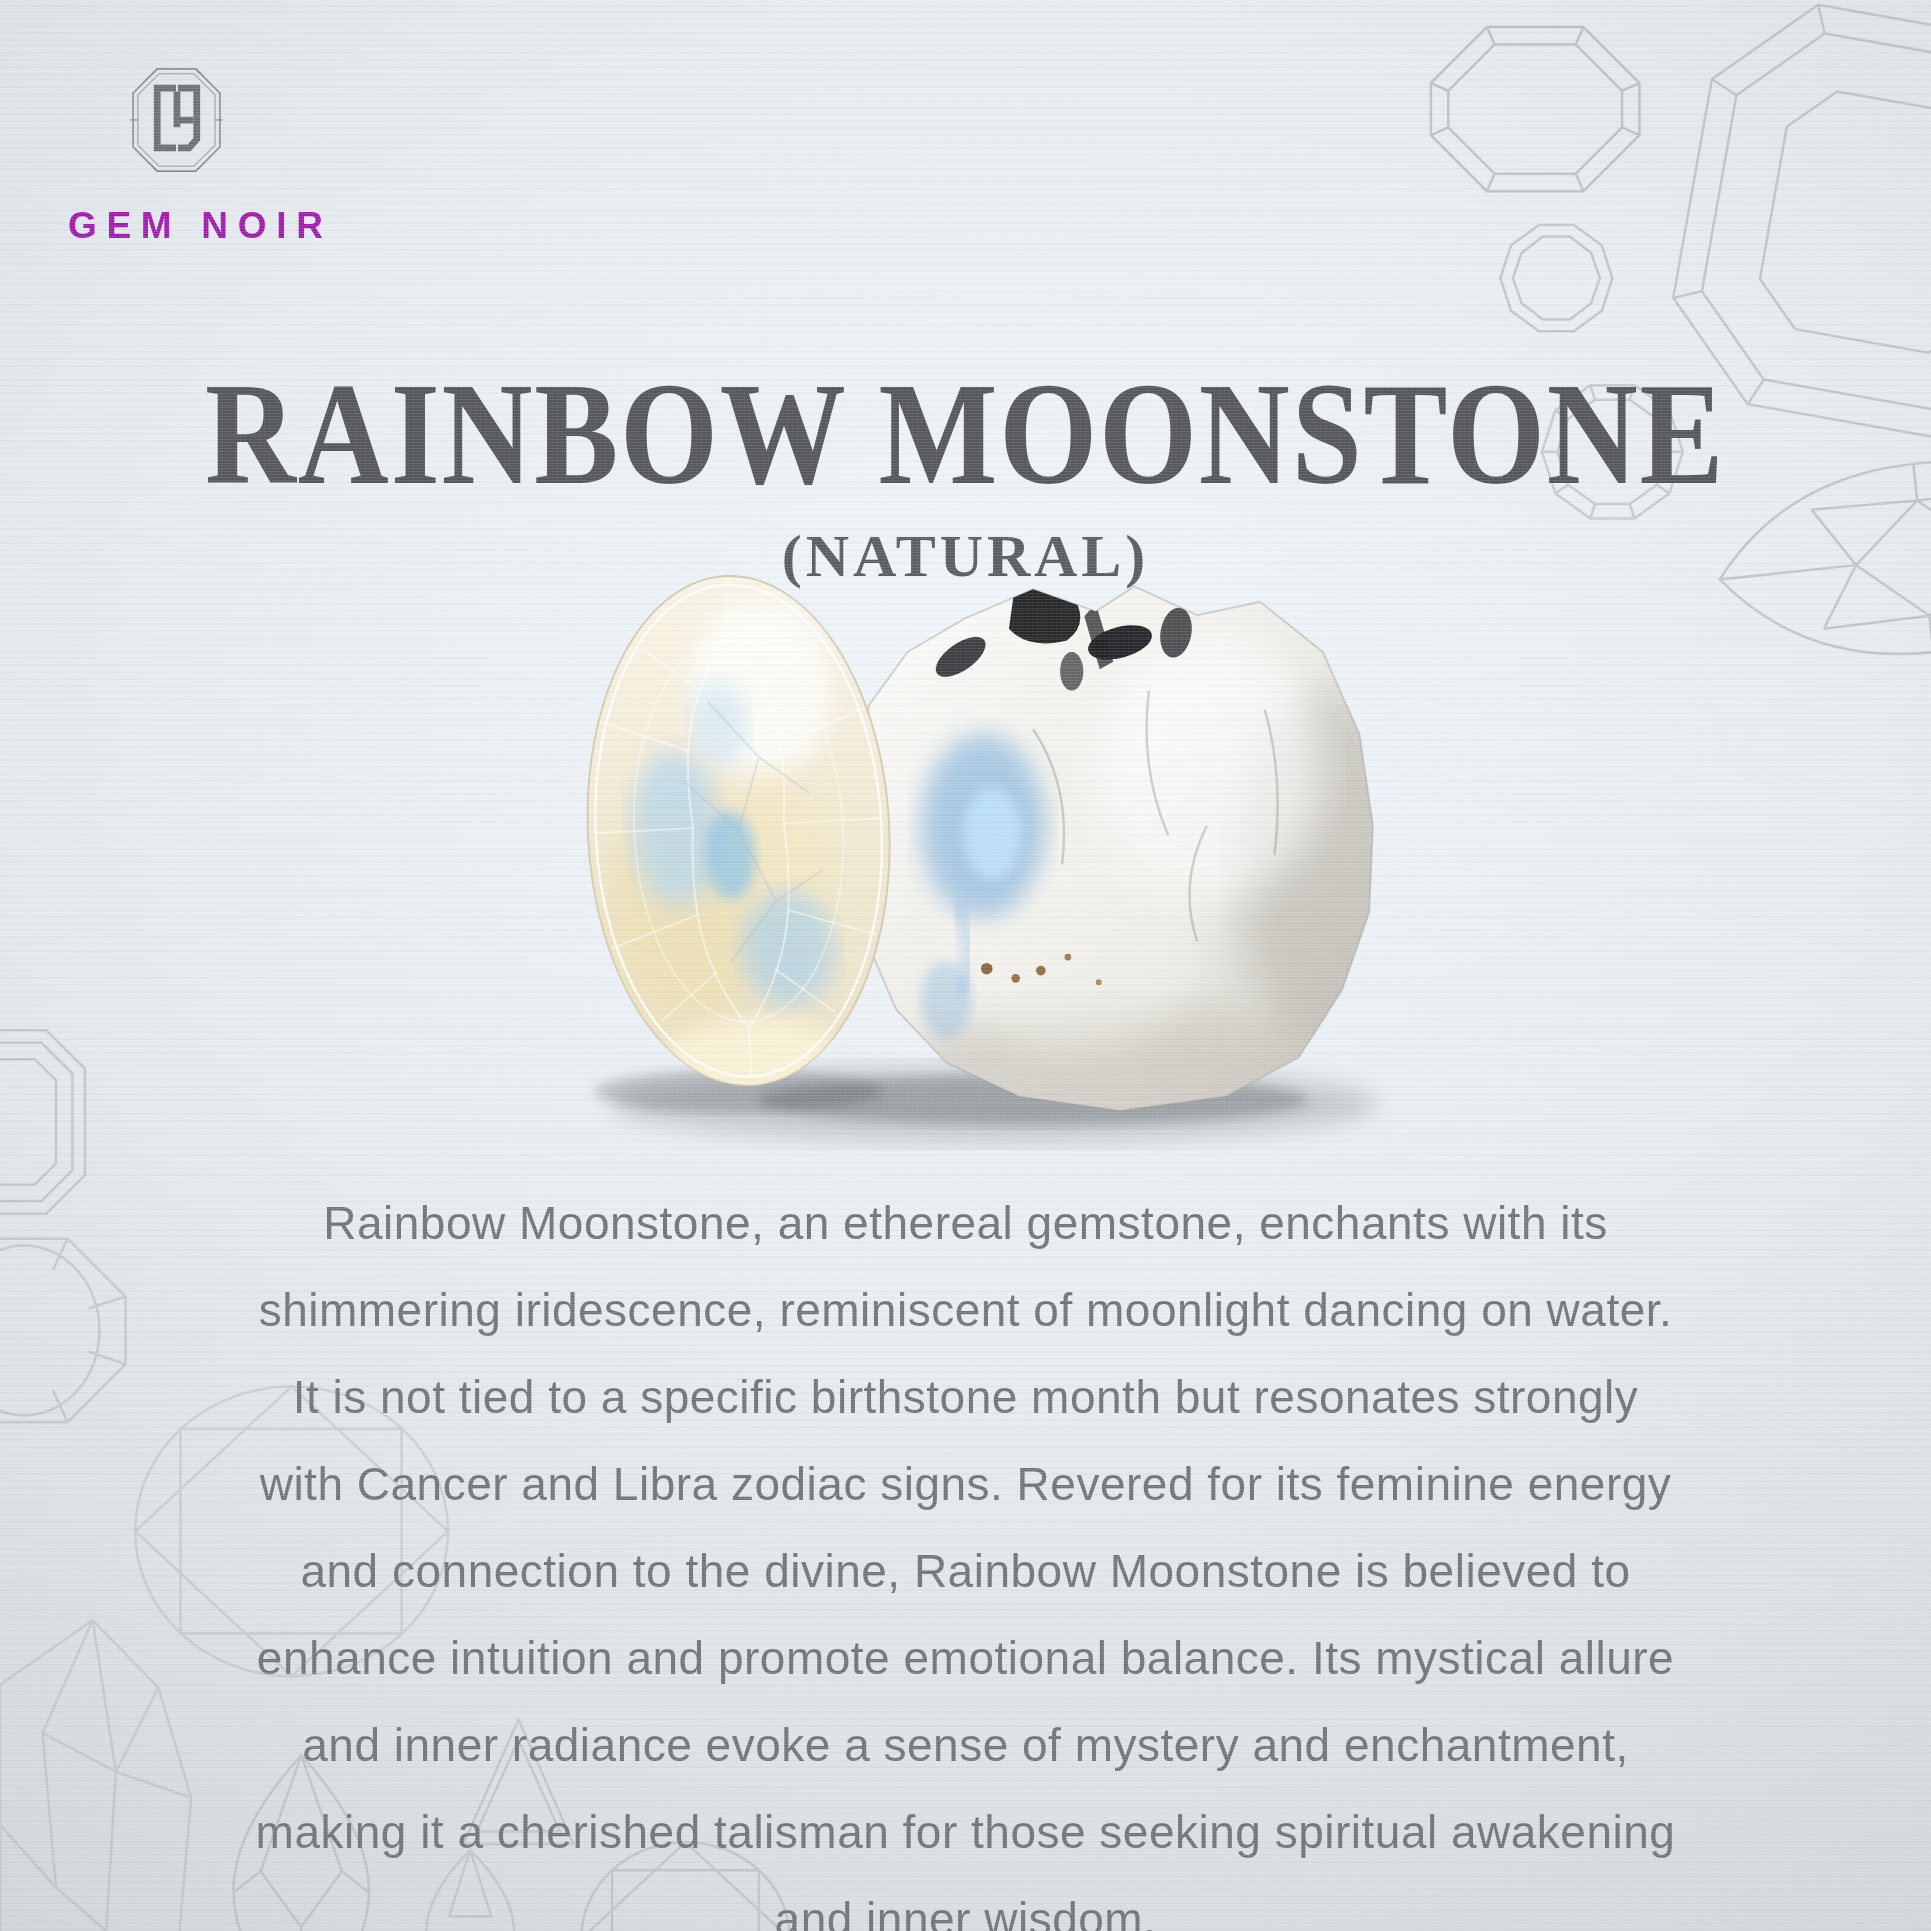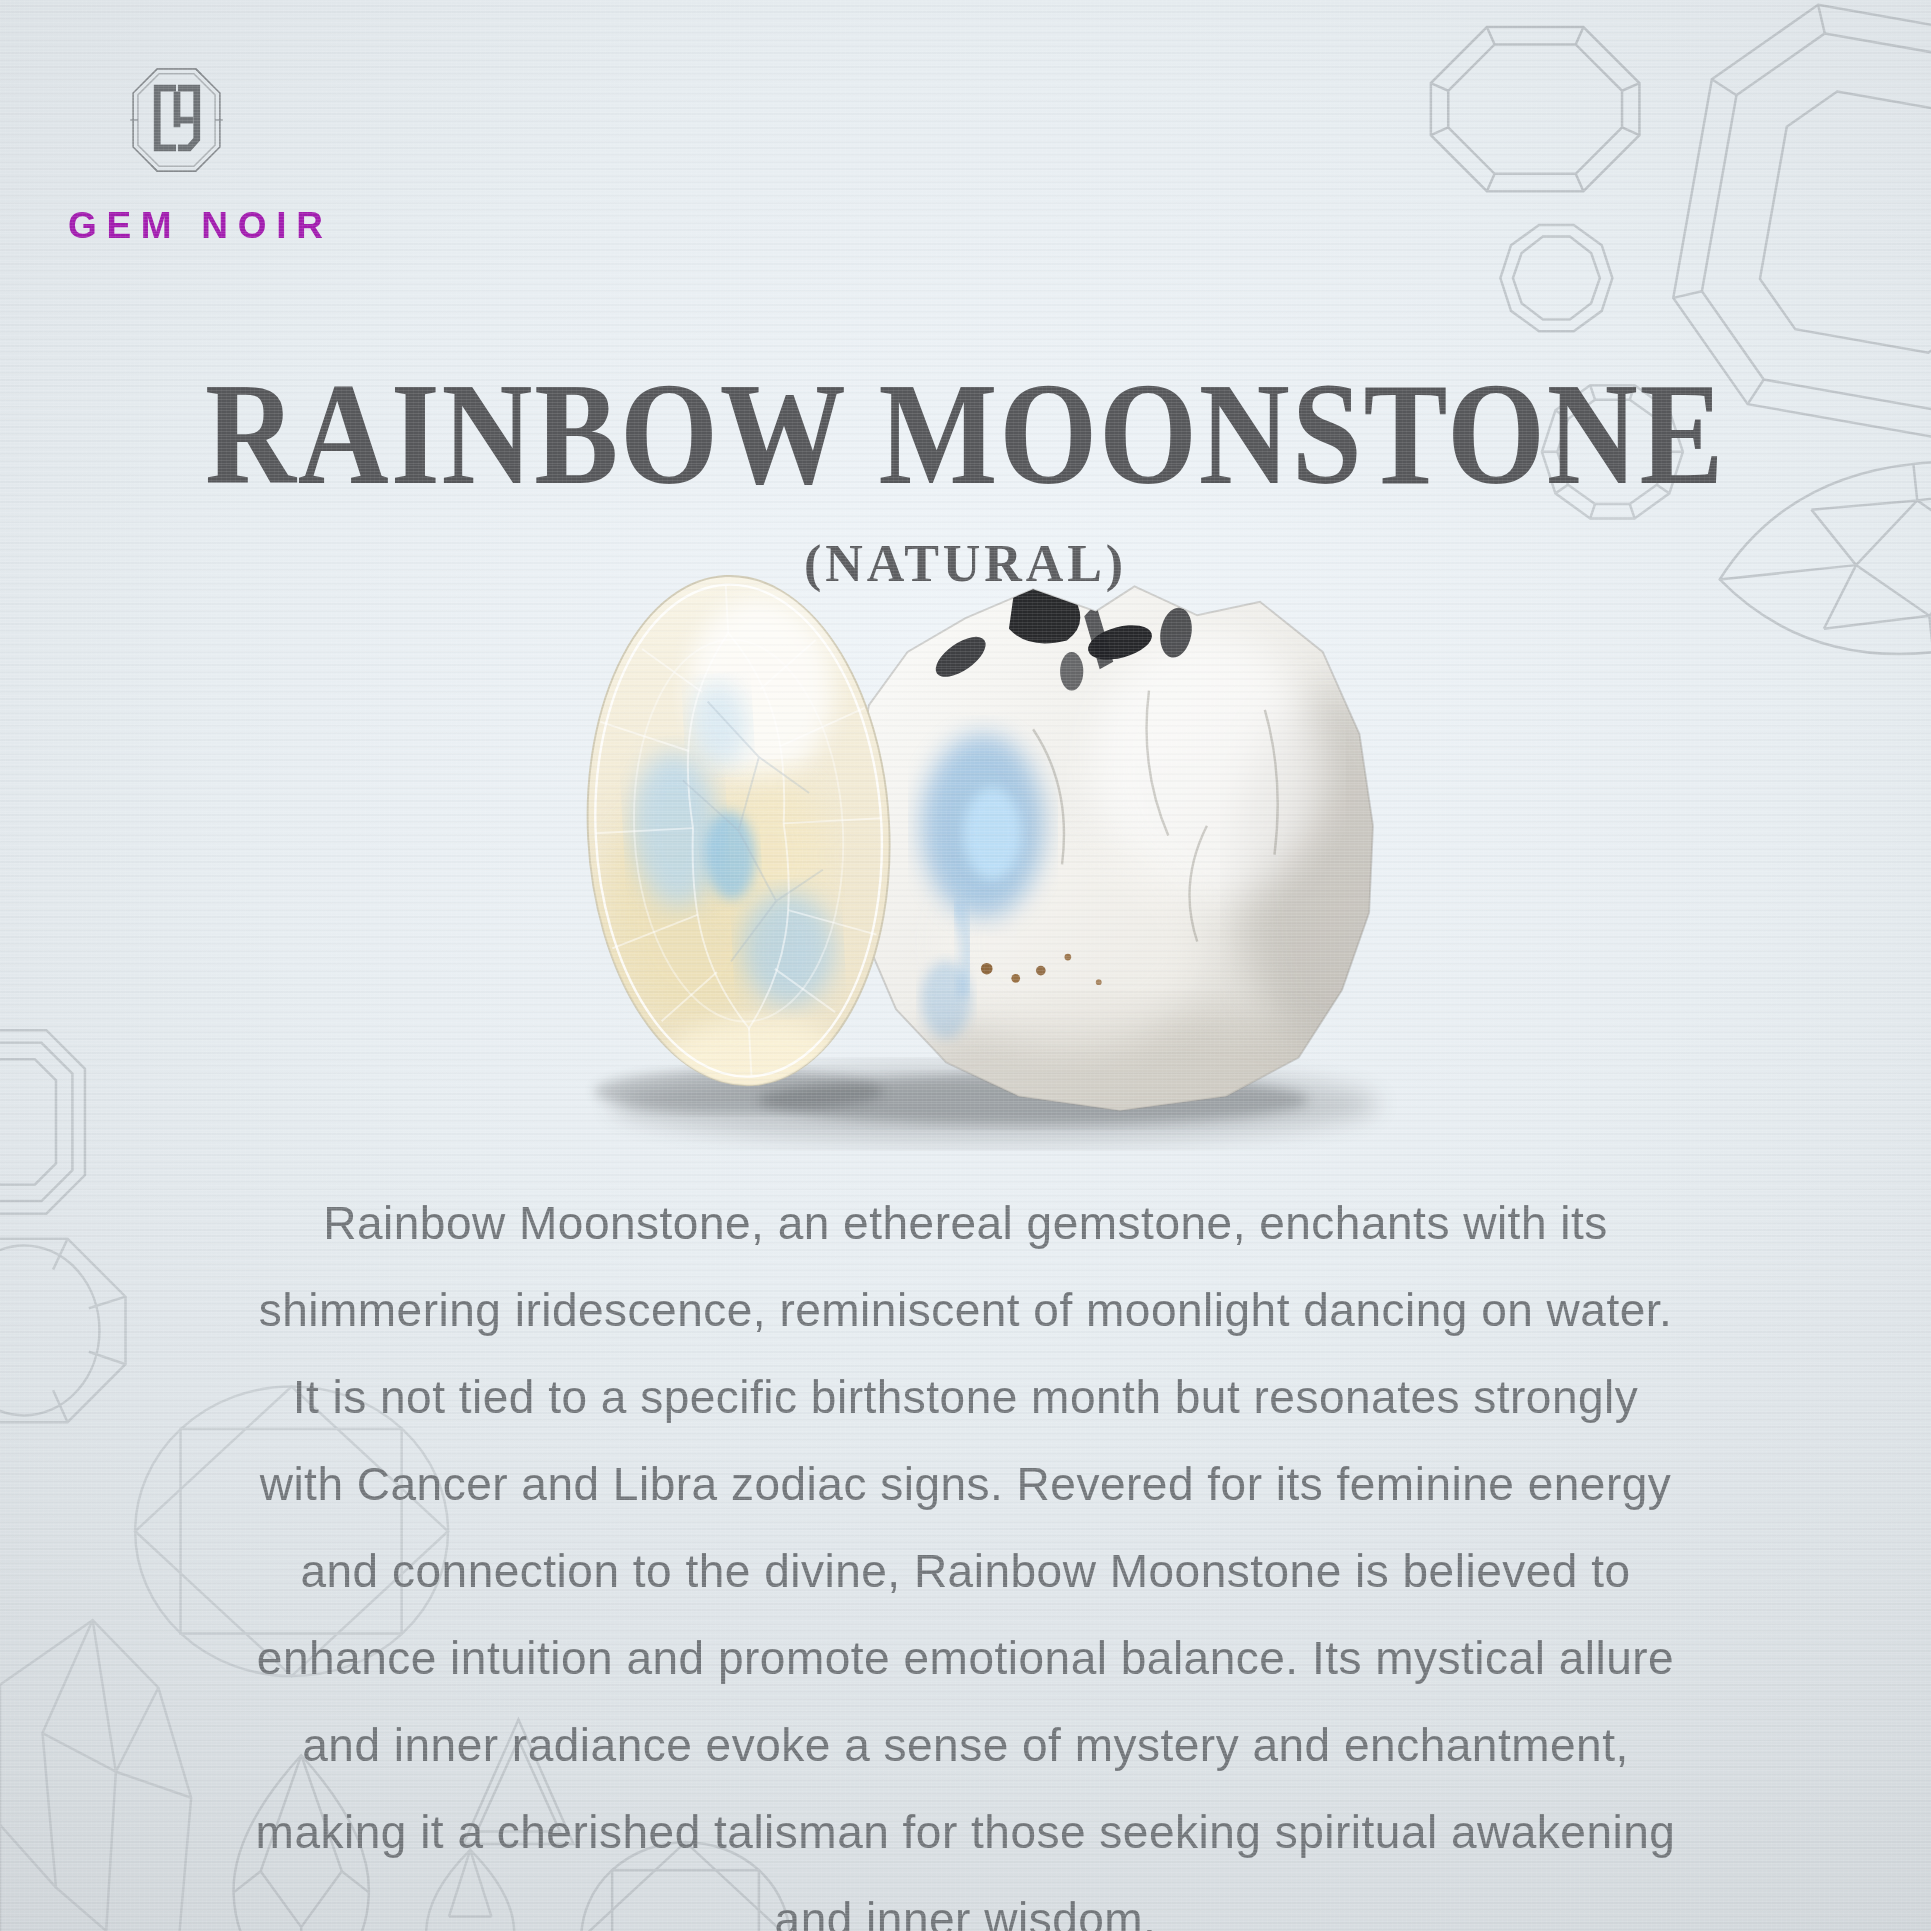--- a/index.html
+++ b/index.html
@@ -16,29 +16,29 @@
       repeating-linear-gradient(90deg, rgba(255,255,255,.05) 0 1px, rgba(0,0,0,0) 1px 4.8px);
   }
   .deco{position:absolute;inset:0;z-index:1;}
   .deco *{fill:none;stroke:#9ca2a7;stroke-width:2.6px;}
   .content{position:absolute;inset:0;z-index:3;}
   .logo{position:absolute;left:130px;top:66px;width:93px;height:108px;}
   .brand-name{
     position:absolute;left:68px;top:205px;width:541px;
     font-size:37px;letter-spacing:9.7px;color:#a21caf;font-weight:bold;
   }
-  .heading{position:absolute;left:0;right:0;top:365px;display:flex;flex-direction:column;align-items:center;gap:29px;text-align:center;}
+  .heading{position:absolute;left:0;right:0;top:365px;display:flex;flex-direction:column;align-items:center;gap:17px;text-align:center;}
   .title{
     font-family:"Liberation Serif", serif;font-weight:bold;color:#56575a;
     font-size:137px;line-height:1.02;letter-spacing:1.9px;white-space:nowrap;
     transform:scale(.92,1.06);transform-origin:50% 50%;
   }
   .subtitle{
     font-family:"Liberation Serif", serif;font-weight:bold;color:#5c5d60;
-    font-size:52px;letter-spacing:3.9px;
+    font-size:60px;letter-spacing:3.9px;
   }
   .photo{position:absolute;left:531px;top:536px;width:869px;height:623px;}
   .description{
     position:absolute;left:48px;right:48px;top:1180px;
     font-size:46px;line-height:87px;color:#72767a;
     text-align:center;white-space:pre-line;letter-spacing:0.5px;
   }
 </style>
 </head>
 <body>

